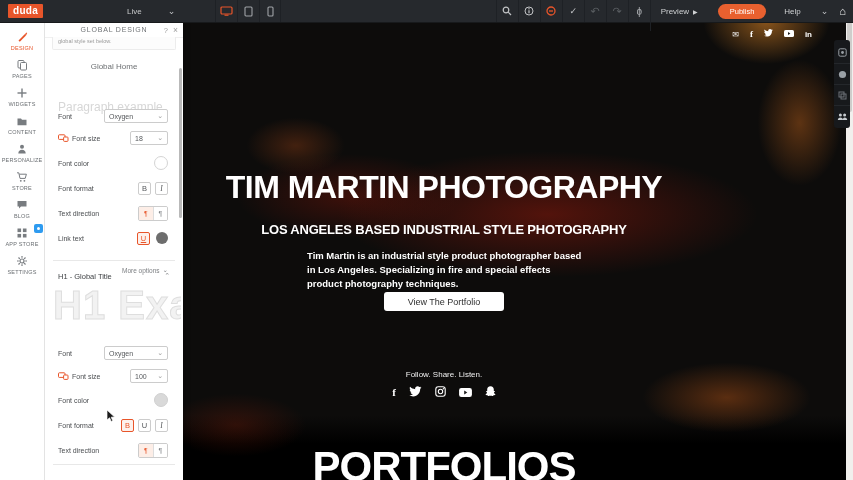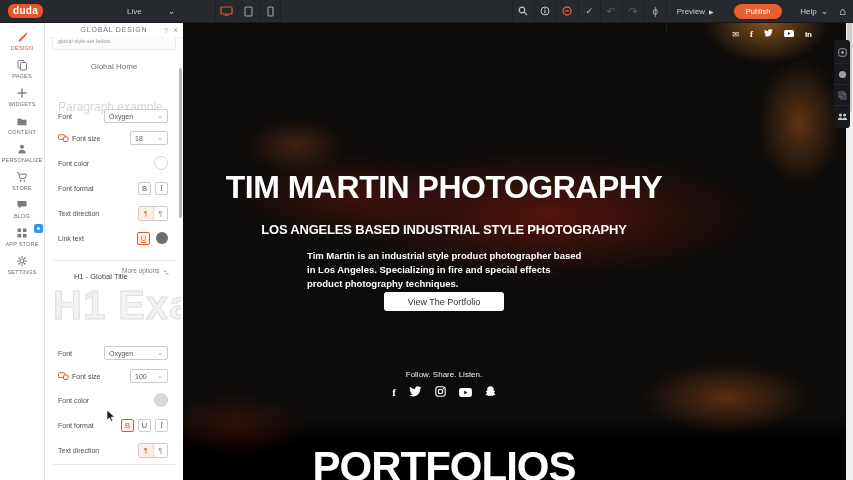--- a/index.html
+++ b/index.html
@@ -2,34 +2,34 @@
 <html><head>
 <meta charset="utf-8">
 <style>
   html,body{margin:0;padding:0;background:#000;}
   .stage{position:relative;width:853px;height:480px;overflow:hidden;background:#0b0a09;
          font-family:"Liberation Sans",sans-serif;-webkit-font-smoothing:antialiased;}
   
   .topbar{position:absolute;top:0;left:0;right:0;height:22px;background:#26292d;
           border-bottom:1px solid #17191b;display:flex;align-items:center;z-index:40;}
   .logo{margin-left:8px;background:#e8552a;color:#fff;font-weight:bold;font-size:10px;
-        padding:1px 5px 2px;border-radius:6px;letter-spacing:.3px;}
+        padding:1px 5px 2px;border-radius:1px;letter-spacing:.3px;}
   .page-selector{margin-left:84px;display:flex;align-items:center;gap:26px;color:#c7c9cb;
         font-size:8px;width:70px;}
   .tb-cell{width:22px;height:22px;display:flex;align-items:center;justify-content:center;
         border-left:1px solid #1e2125;box-sizing:border-box;}
   .tb-right{margin-left:auto;display:flex;align-items:center;height:22px;}
   .tb-glyph{color:#c2c4c6;font-size:9px;line-height:1;}
   .dim{color:#5a5e62;}
   .code-glyph{color:#aeb1b4;font-size:10px;}
   .preview-cell{display:flex;align-items:center;gap:4px;color:#cfd1d3;font-size:8px;
         padding:4px 10px;height:32px;border-left:1px solid #1e2125;}
   .publish-btn{background:#e8602f;color:#fff;font-size:7.5px;border:none;border-radius:8px;
         padding:3px 12px;margin:0 10px;}
-  .help-cell{display:flex;align-items:center;gap:4px;color:#cfd1d3;font-size:8px;padding:0 8px;}
+  .help-cell{display:flex;align-items:center;gap:20px;color:#cfd1d3;font-size:8px;padding:0 8px;}
   .home-glyph{color:#e3e4e5;font-size:11px;margin:0 7px 0 3px;}
   
   .sidebar{position:absolute;top:22px;left:0;bottom:0;width:45px;background:#fff;
         border-right:1px solid #e3e3e3;z-index:30;display:flex;flex-direction:column;
         padding-top:5px;box-sizing:border-box;}
   .side-item{position:relative;height:28px;display:flex;flex-direction:column;align-items:center;
         justify-content:center;gap:2px;}
   .side-item .lbl{font-size:5.5px;color:#6b6f73;letter-spacing:.2px;}
   .side-item.active .lbl{color:#e8552a;}
   .badge{position:absolute;right:1px;top:1px;width:9px;height:9px;background:#2e9bf0;
@@ -70,21 +70,21 @@
         font-size:7px;background:#fff;border:none;color:#85888b;padding:0;}
   .dir-btn.active{background:#fdeee7;color:#e8552a;}
   .dir-btn + .dir-btn{border-left:1px solid #ddd;}
   .link-group{display:flex;align-items:center;gap:6px;}
   .link-circle{width:12px;height:12px;border-radius:50%;background:#6d6d6d;}
   .more-options{position:absolute;right:15px;top:244px;font-size:6.5px;color:#7c7f82;
         display:flex;align-items:center;gap:3px;}
   .pdivider{position:absolute;left:8px;right:8px;border-top:1px solid #e8e8e8;}
   .h1-section-row{position:absolute;left:13px;right:13px;top:246px;height:16px;display:flex;
         align-items:center;justify-content:space-between;top:246px;}
-  .h1-section-row .t{font-size:7.5px;color:#3c3f42;margin-left:16px;}
+  .h1-section-row .t{font-size:7.5px;color:#3c3f42;}
   .h1-section-row .c{font-size:7px;color:#8a8d90;}
   .h1-preview{position:absolute;left:8px;right:2px;top:258px;height:52px;overflow:hidden;
         font-size:40px;font-weight:bold;color:#f2f2f2;-webkit-text-stroke:1px #dedede;
         white-space:nowrap;line-height:50px;letter-spacing:1px;}
   
   .preview{position:absolute;top:22px;left:183px;width:663px;bottom:0;overflow:hidden;
      background:
        radial-gradient(ellipse 90px 60px at 88% 0%,rgba(233,140,40,.55),rgba(0,0,0,0) 70%),
        radial-gradient(ellipse 60px 90px at 93% 22%,rgba(214,110,30,.40),rgba(0,0,0,0) 70%),
        radial-gradient(ellipse 70px 40px at 17% 27%,rgba(190,80,25,.30),rgba(0,0,0,0) 70%),

